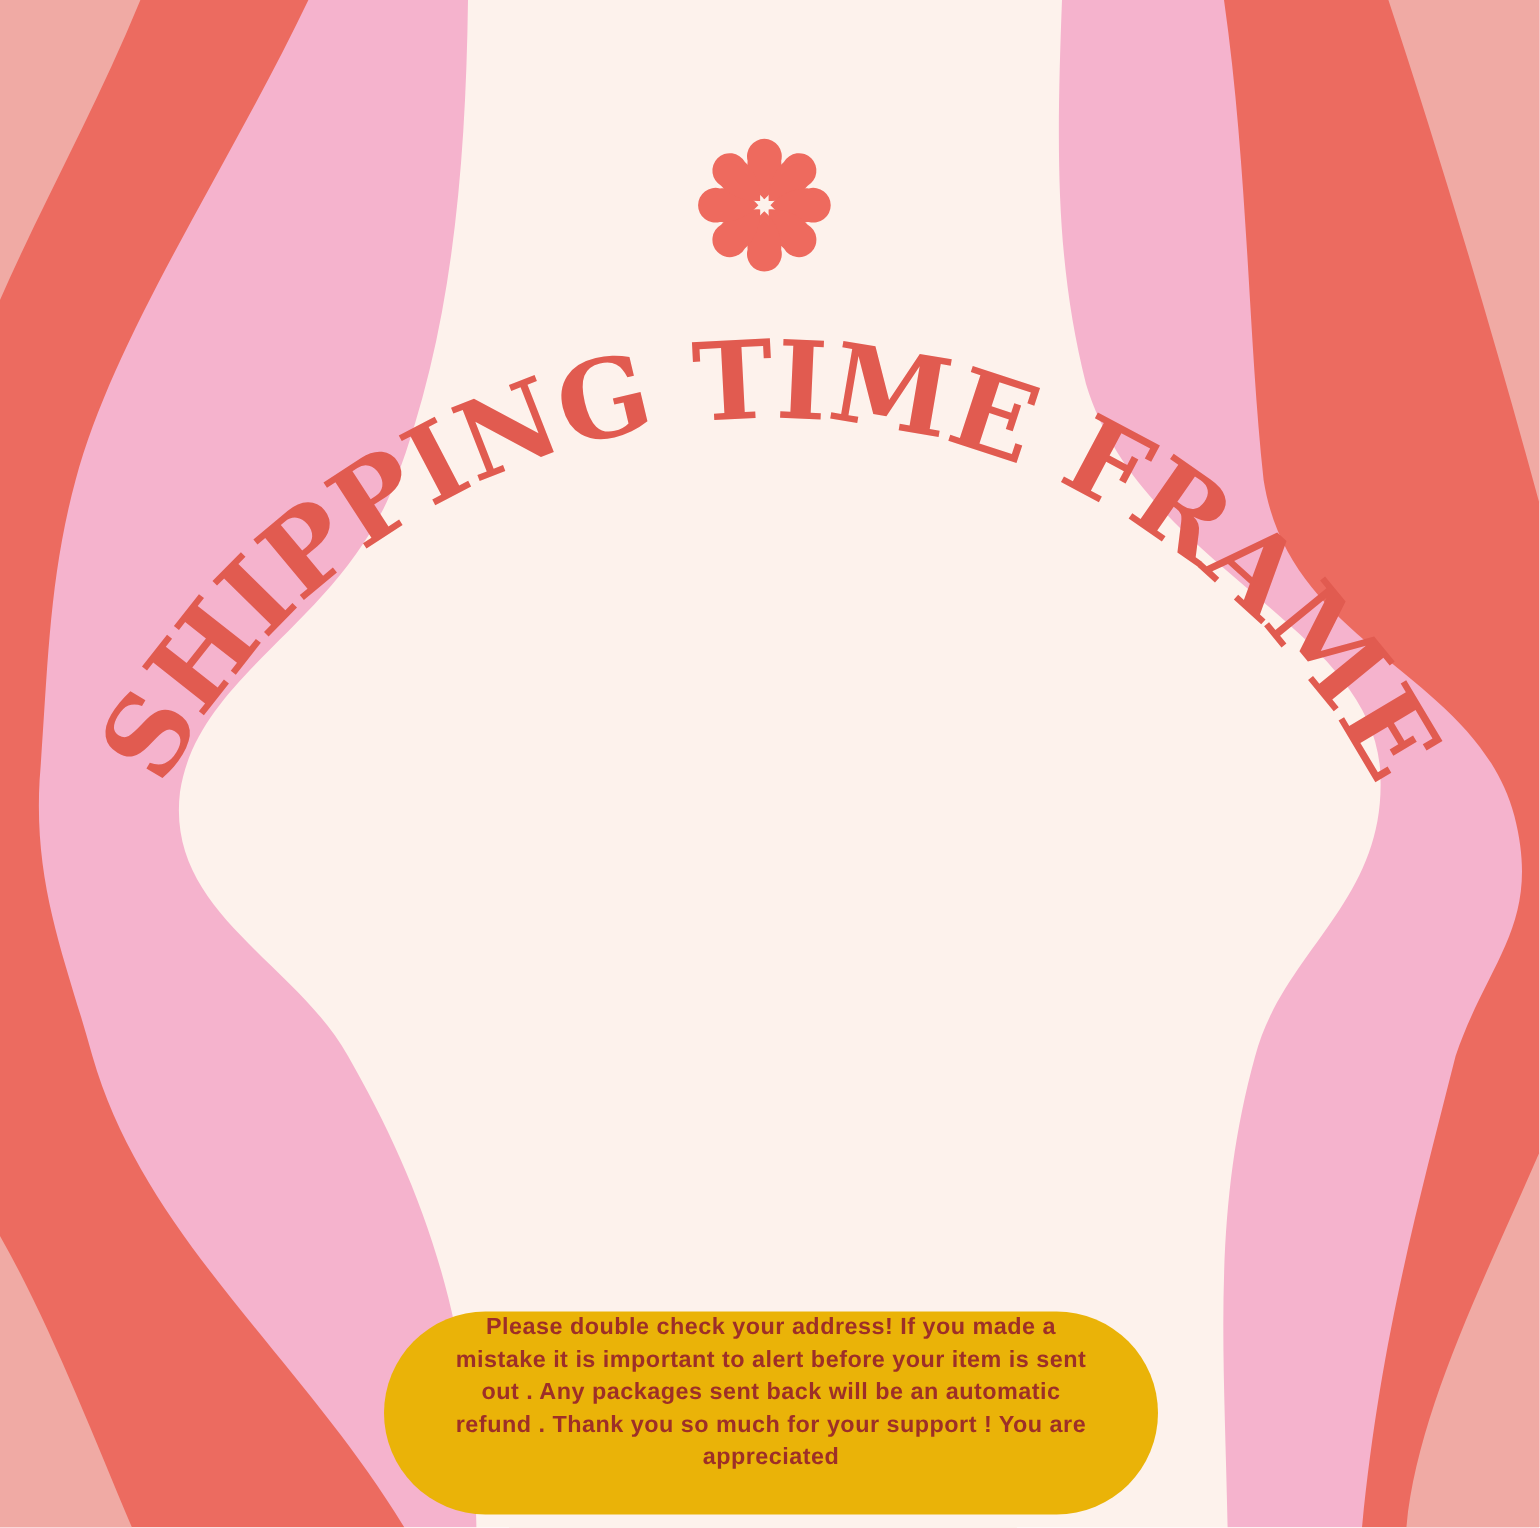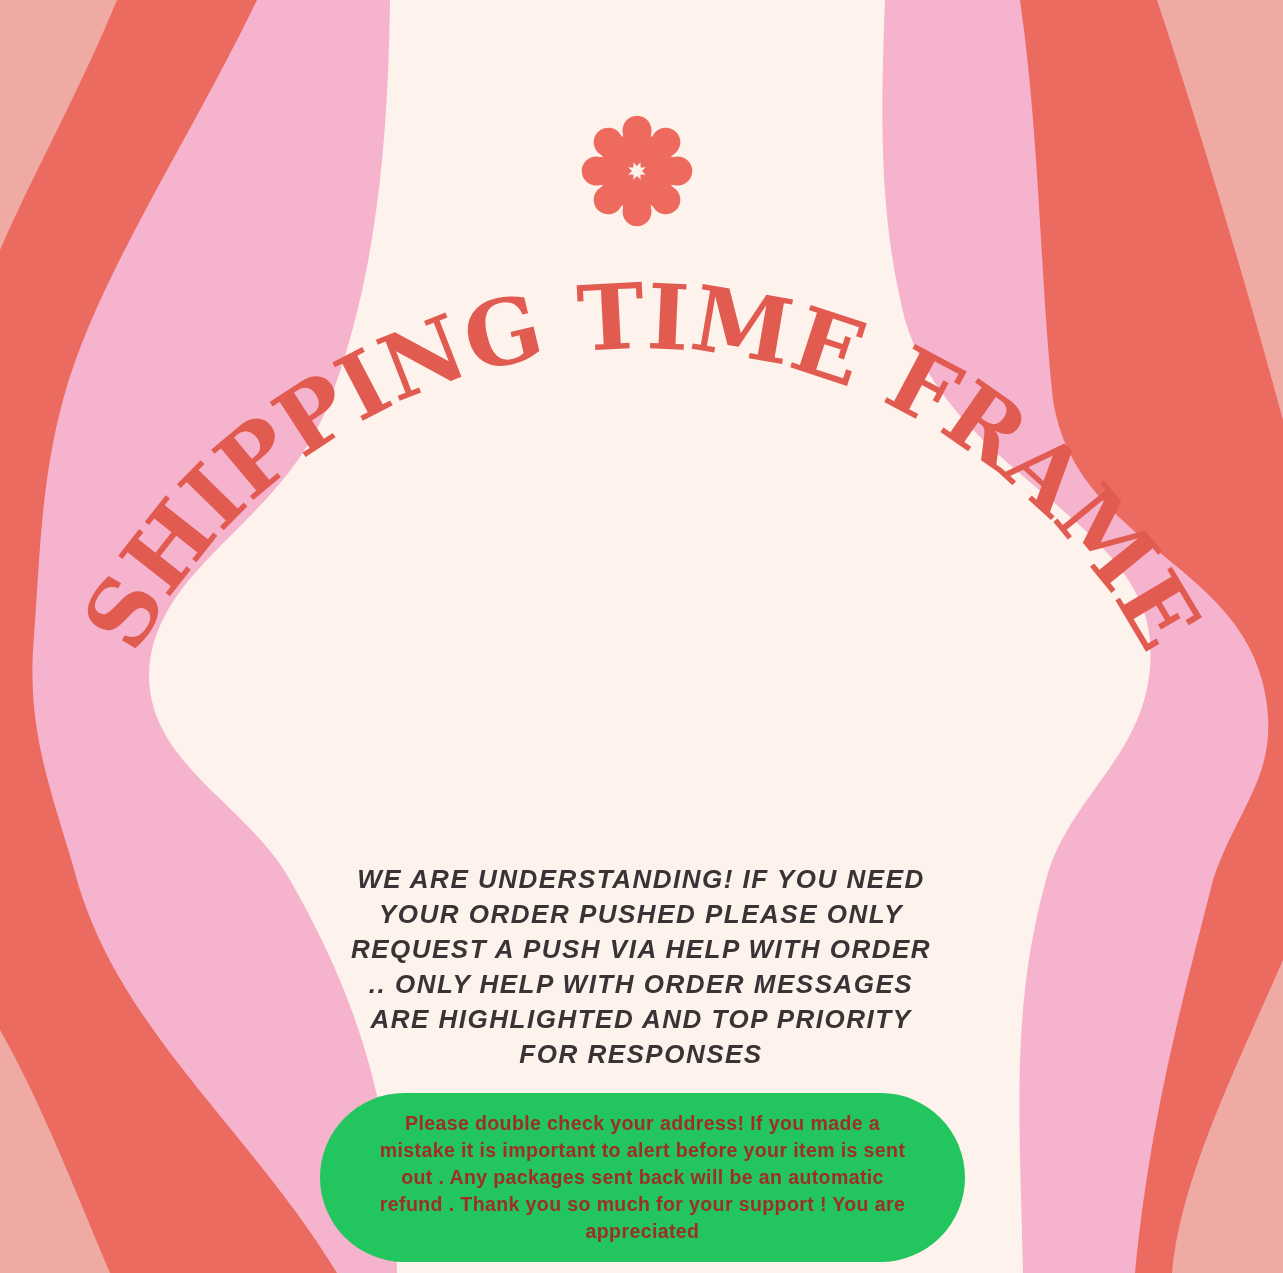--- a/index.html
+++ b/index.html
@@ -32,24 +32,23 @@
     left: 311px;
   }
   .para-shipping { top: 509px; }
   .para-push { top: 862px; }
   .warning-card {
     position: absolute;
     left: 320px;
     top: 1093px;
     width: 645px;
     height: 169px;
-    background: #22c55e;
+    background: #eab308;
     border-radius: 86px;
     display: flex;
-    align-items: center;
     justify-content: center;
   }
   .warning-text {
     text-align: center;
     white-space: pre-line;
     font-family: "Liberation Sans", sans-serif;
     font-weight: bold;
     font-size: 19.5px;
     line-height: 27px;
     letter-spacing: 0.4px;
@@ -133,26 +132,20 @@
       <g transform="rotate(315)">
           <path d="M 0 -5 C 9 -13, 15 -26, 14 -37 A 14.5 14.5 0 1 0 -14 -37 C -15 -26, -9 -13, 0 -5 Z"></path>
         </g>
     </g>
     <text class="title-text" font-size="90">
       <textPath href="#title-arc" startOffset="50%" text-anchor="middle">SHIPPING TIME FRAME</textPath>
     </text>
   </svg>
 
 
-  <div class="para para-push">WE ARE UNDERSTANDING! IF YOU NEED
-YOUR ORDER PUSHED PLEASE ONLY
-REQUEST A PUSH VIA HELP WITH ORDER
-.. ONLY HELP WITH ORDER MESSAGES
-ARE HIGHLIGHTED AND TOP PRIORITY
-FOR RESPONSES</div>
 
   <div class="warning-card">
     <div class="warning-text">Please double check your address! If you made a
 mistake it is important to alert before your item is sent
 out . Any packages sent back will be an automatic
 refund . Thank you so much for your support ! You are
 appreciated</div>
   </div>
 
 </div>

